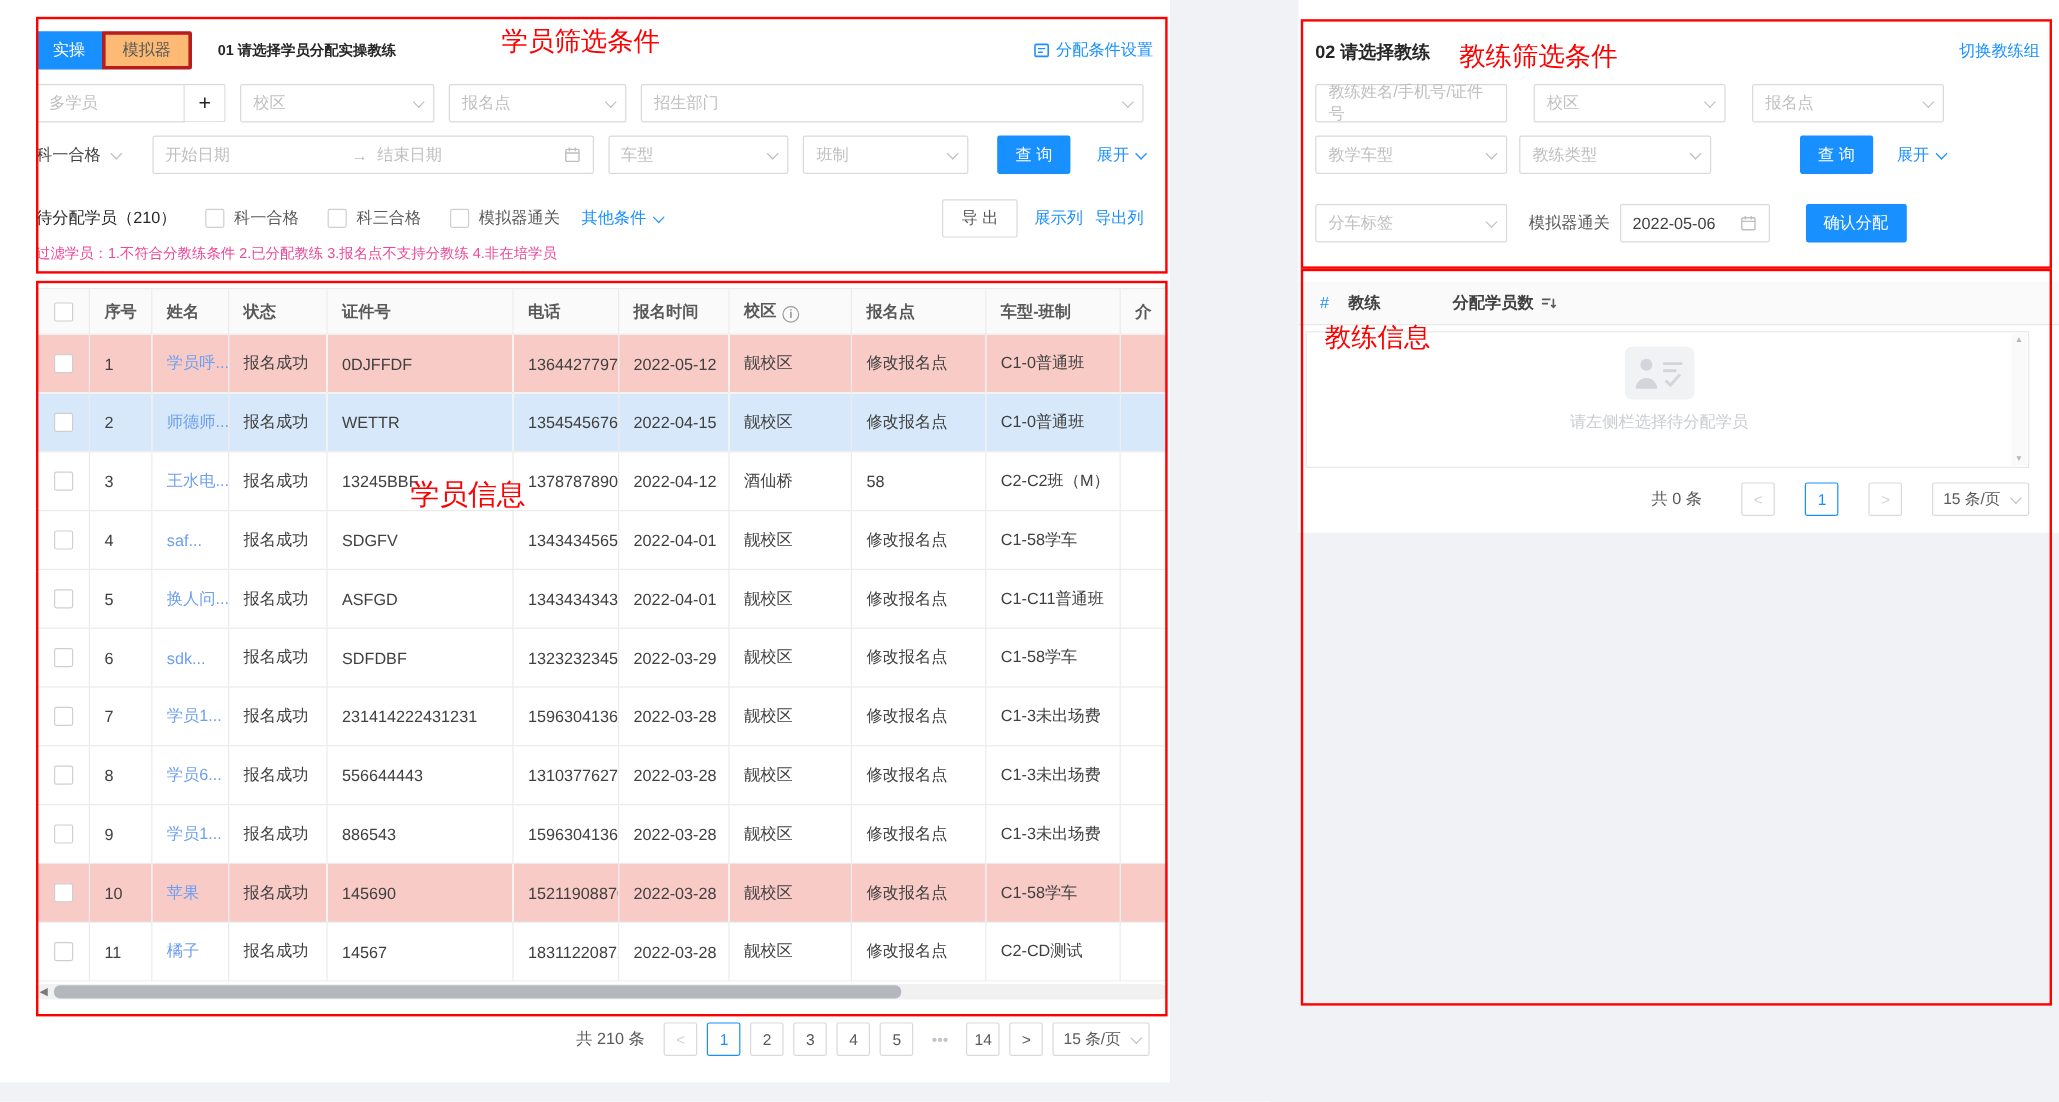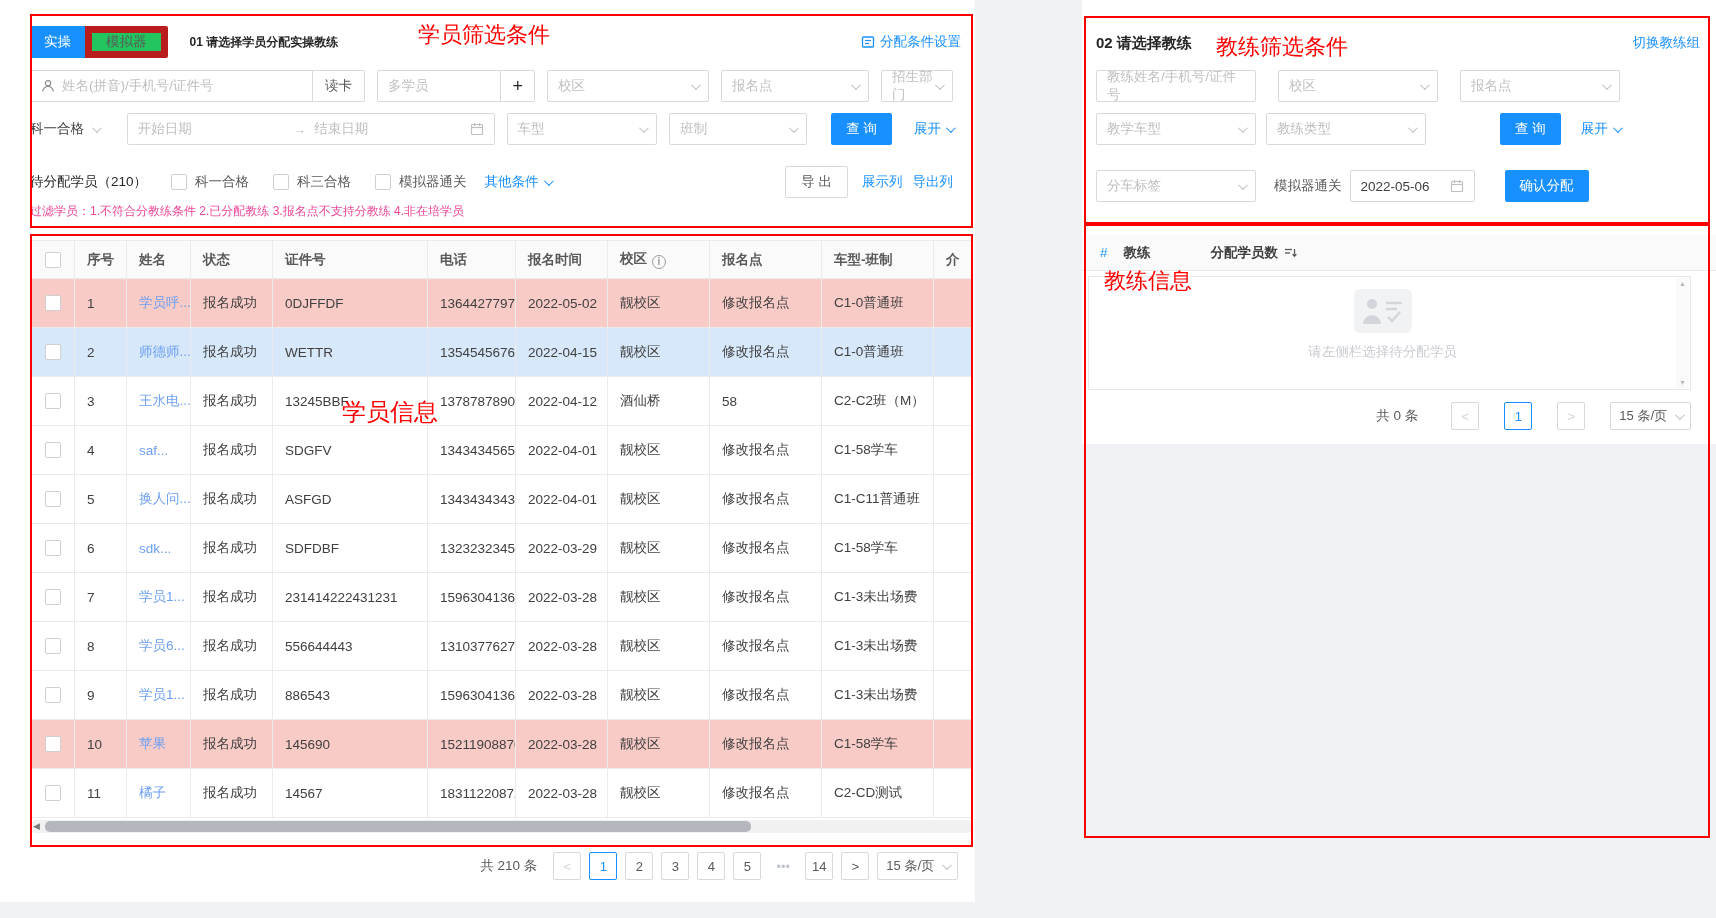--- a/index.html
+++ b/index.html
@@ -34,21 +34,21 @@
   .group { display:flex; }
   .group .inputbox { border-radius:2px 0 0 2px; flex:1; }
   .addon { height:32px; border:1px solid #d9d9d9; border-left:none; border-radius:0 2px 2px 0;
            display:flex; align-items:center; justify-content:center; background:#fff; color:#595959; padding:0 12px; }
   .icon-svg { display:inline-flex; flex:none; }
 
   
   .l-header { left:30px; right:14px; top:26px; height:32px; }
   .tab { height:32px; display:inline-flex; align-items:center; padding:0 14px; }
   .tab.active { background:#1890ff; color:#fff; border-radius:2px 0 0 2px; }
-  .tab.plain  { background:#22c55e; color:#595959; border:7px solid #b91c1c; border-radius:0 2px 2px 0; }
+  .tab.plain  { background:#fdba74; color:#595959; border:3px solid #b91c1c; border-radius:0 2px 2px 0; }
   .panel-title { font-size:12px; font-weight:bold; color:#262626; margin-left:22px; white-space:nowrap; }
   .spacer { flex:1; }
 
   
   .l-row1 { left:30px; right:22px; top:70px; gap:12px; }
   .l-row2 { left:30px; right:22px; top:113px; gap:12px; }
   .l-row3 { left:30px; right:22px; top:166px; }
   .l-note { position:absolute; left:30px; top:203px; color:#ec4899; font-size:12px; white-space:nowrap; }
   .name-group { width:335px; }
   .multi-group { width:158px; }
@@ -138,32 +138,20 @@
               <rect x="1.5" y="2" width="11" height="10" rx="1" fill="none" stroke="#1890ff" stroke-width="1.3"></rect>
               <line x1="4" y1="5.5" x2="10" y2="5.5" stroke="#1890ff" stroke-width="1.2"></line>
               <line x1="4" y1="8.5" x2="8" y2="8.5" stroke="#1890ff" stroke-width="1.2"></line>
             </svg>
         </span>
         <span>分配条件设置</span>
       </span>
     </div>
 
     <div class="row l-row1">
-      <span class="group name-group">
-        <span class="inputbox">
-          <span class="icon-svg" style="margin-right:7px;">
-            <svg width="14" height="14" viewBox="0 0 14 14">
-                <circle cx="7" cy="4.2" r="2.6" fill="none" stroke="#8c8c8c" stroke-width="1.2"></circle>
-                <path d="M1.8 12.5 a5.2 5.2 0 0 1 10.4 0" fill="none" stroke="#8c8c8c" stroke-width="1.2"></path>
-              </svg>
-          </span>
-          <span>姓名(拼音)/手机号/证件号</span>
-        </span>
-        <span class="addon">读卡</span>
-      </span>
       <span class="group multi-group">
         <span class="inputbox">多学员</span>
         <span class="addon" style="font-size:18px;color:#262626;padding:0 11px;">+</span>
       </span>
       <span class="select w-campus">
         <span>校区</span>
           <span class="caret"></span>
       </span>
       <span class="select w-point">
         <span>报名点</span>
@@ -270,21 +258,21 @@
             </tr>
         </thead>
         <tbody id="stu-body">
             <tr class="hl-pink">
               <td class="cb-cell"><span class="checkbox"></span></td>
               <td>1</td>
               <td class="name-link">学员呼...</td>
               <td>报名成功</td>
               <td>0DJFFDF</td>
               <td>13644277976</td>
-              <td>2022-05-02</td>
+              <td>2022-05-12</td>
               <td>靓校区</td>
               <td>修改报名点</td>
               <td>C1-0普通班</td>
               <td></td>
             </tr>
             <tr class="hl-blue">
               <td class="cb-cell"><span class="checkbox"></span></td>
               <td>2</td>
               <td class="name-link">师德师...</td>
               <td>报名成功</td>

